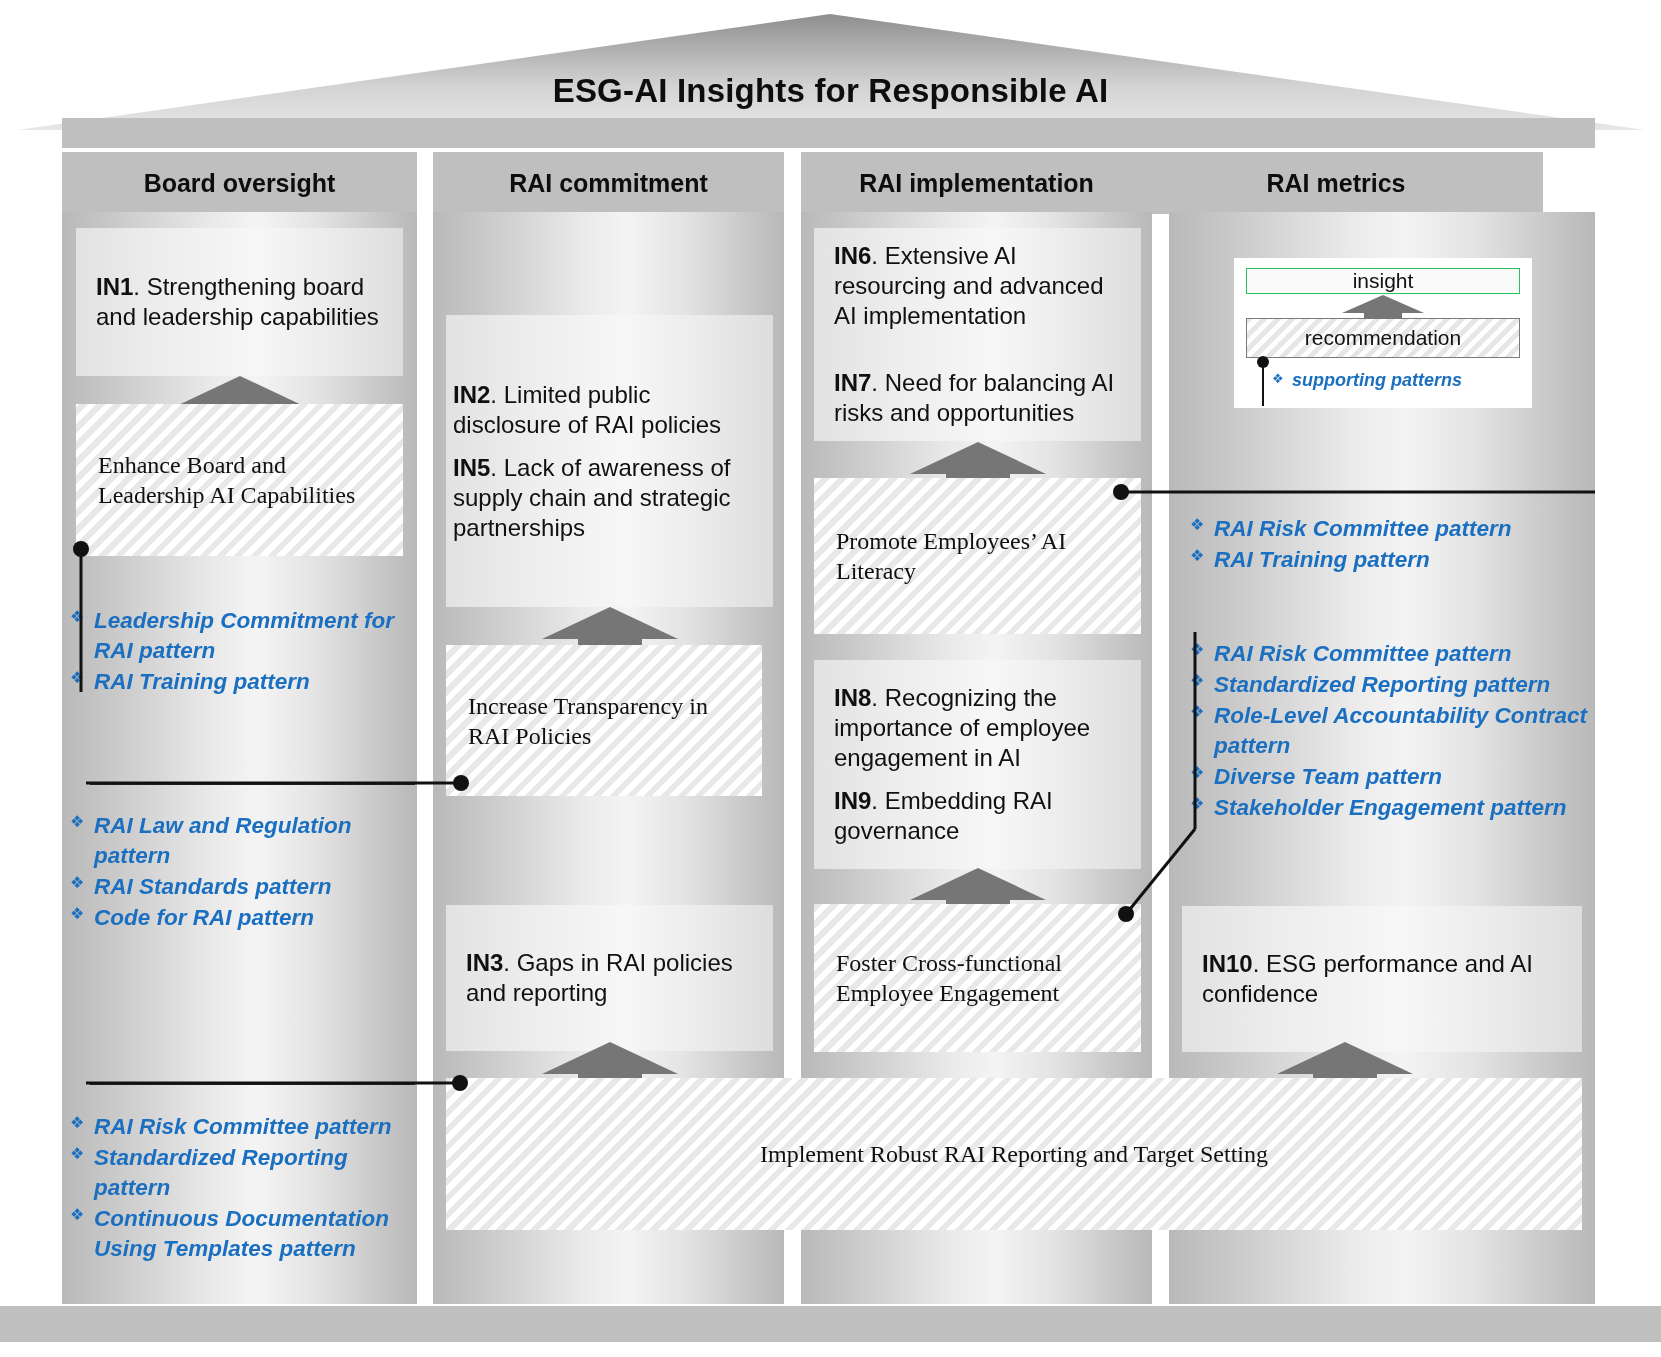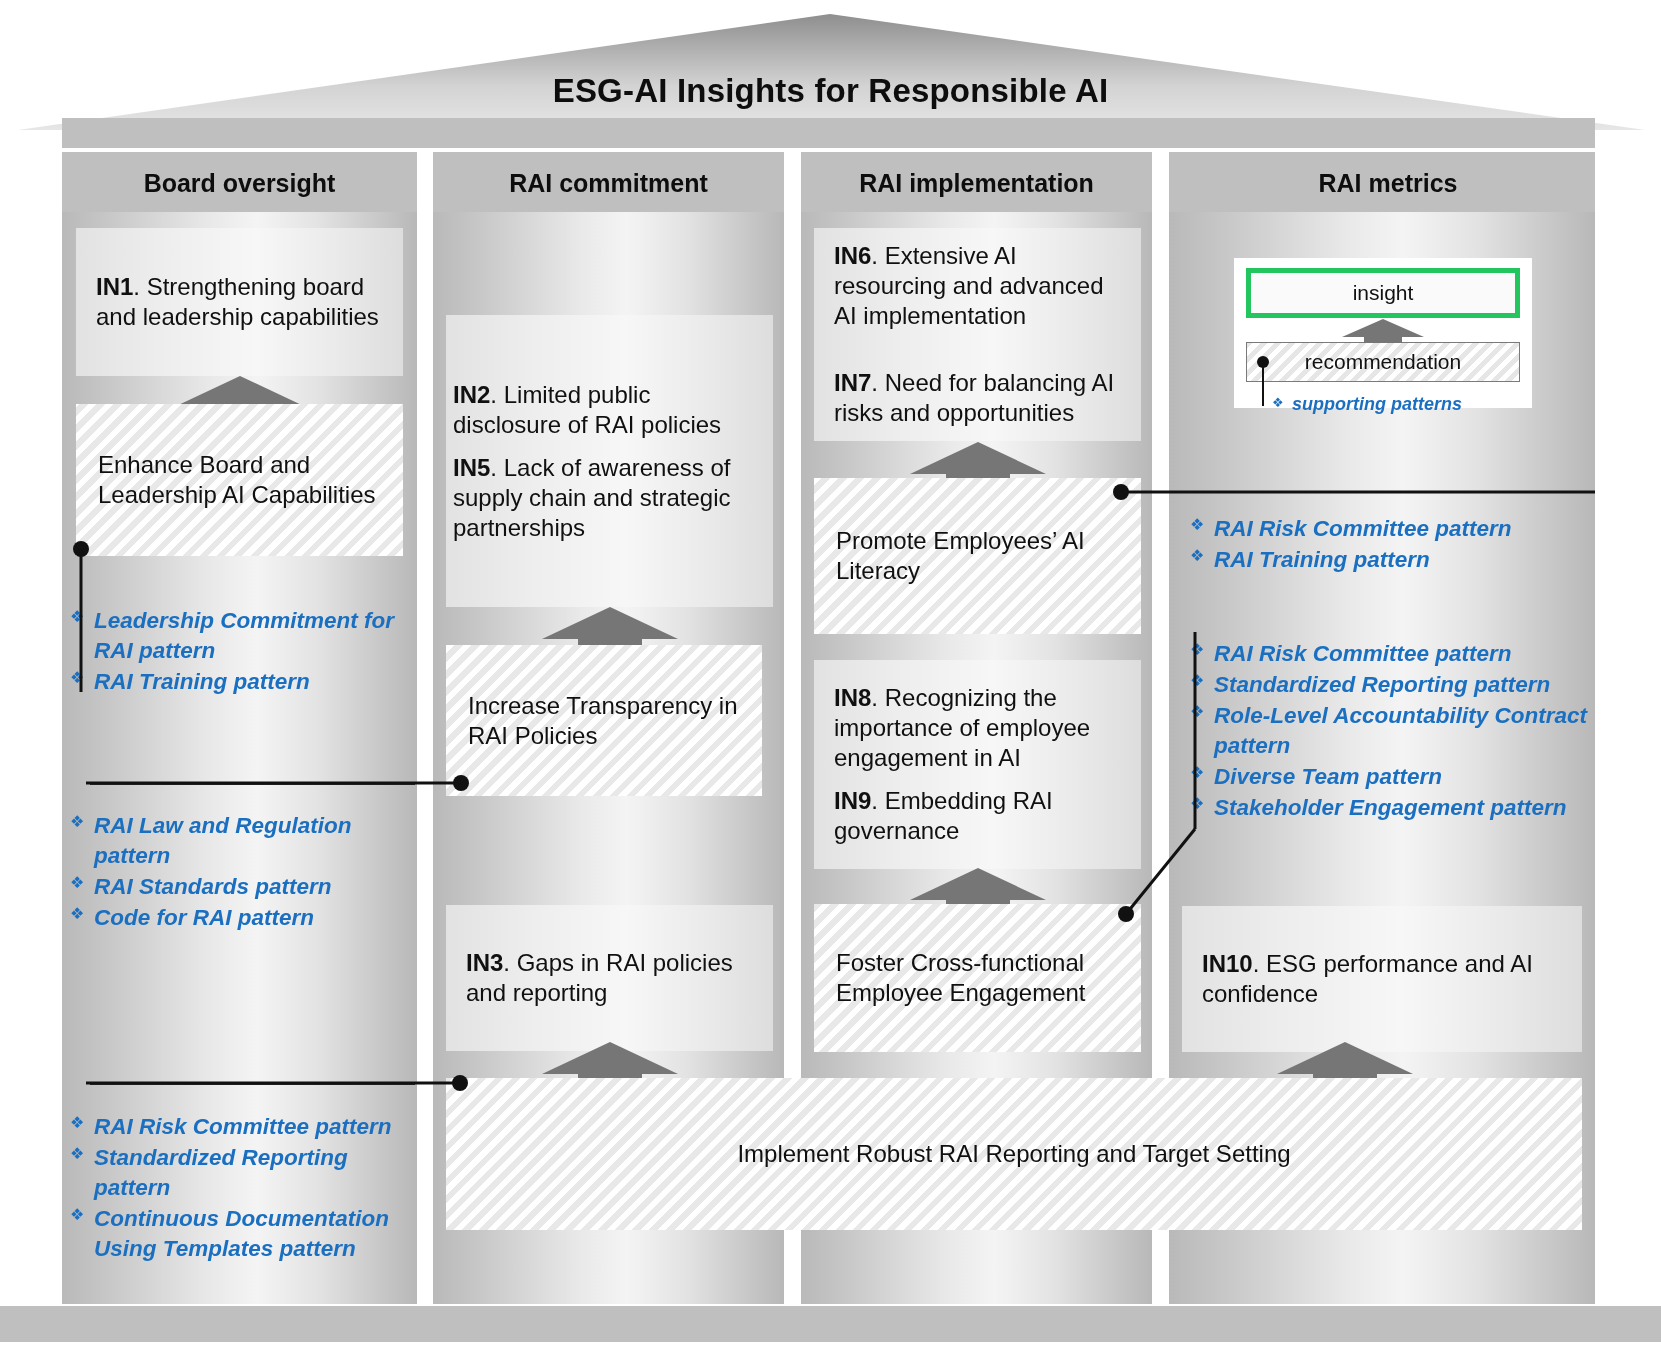--- a/index.html
+++ b/index.html
@@ -50,21 +50,21 @@
     display: flex; flex-direction: column; justify-content: center;
   }
   .rbox {
     position: absolute;
     background-color: #fdfdfd;
     background-image: repeating-linear-gradient(
        -45deg,
        #ffffff 0px, #ffffff 6px,
        #e8e8e8 6px, #e8e8e8 12px);
     padding: 14px 22px;
-    display: flex; flex-direction: column; justify-content: center;
+    display: flex; flex-direction: column; justify-content: center; font-family: Liberation Serif, serif;
   }
   .ibox p, .rbox p {
     font-size: 24px; line-height: 1.25; color: #101010;
   }
   .ibox p + p { margin-top: 13px; }
   .ibox b { font-weight: bold; }
 
   
   .arrow { position: absolute; }
 
@@ -89,23 +89,23 @@
   
   #links { position: absolute; left: 0; top: 0; pointer-events: none; }
 
   
   .legend {
     position: absolute;
     background: #ffffff;
     padding: 10px 12px;
   }
   .legend-insight {
-    border: 5px solid #22c55e;
+    border: 1px solid #22c55e;
     background: #fafafa;
-    height: 50px;
+    height: 26px;
     display: flex; align-items: center; justify-content: center;
     font-size: 21px; color: #111;
   }
   .legend-rec {
     border: 1px solid #7a7a7a;
     background-color: #fdfdfd;
     background-image: repeating-linear-gradient(
        -45deg,
        #ffffff 0px, #ffffff 5px,
        #e6e6e6 5px, #e6e6e6 10px);
@@ -152,21 +152,21 @@
       </defs>
       <polygon points="830,2 1645,118 18,118" fill="url(#roofGrad)"></polygon>
     </svg>
     <div class="roof-title">ESG-AI Insights for Responsible AI</div>
   </div>
   <div class="roof-band"></div>
 
   <div class="col-head" style="left:62px;  top:152px; width:355px;">Board oversight</div>
   <div class="col-head" style="left:433px; top:152px; width:351px;">RAI commitment</div>
   <div class="col-head" style="left:801px; top:152px; width:351px;">RAI implementation</div>
-  <div class="col-head" style="left:1169px;top:152px; width:426px;padding-left:12px;">RAI metrics</div>
+  <div class="col-head" style="left:1117px;top:152px; width:426px;padding-left:12px;">RAI metrics</div>
 
   <div class="col-body" style="left:62px;  top:212px; width:355px; height:1092px;"></div>
   <div class="col-body" style="left:433px; top:212px; width:351px; height:1092px;"></div>
   <div class="col-body" style="left:801px; top:212px; width:351px; height:1092px;"></div>
   <div class="col-body" style="left:1169px;top:212px; width:426px; height:1092px;"></div>
 
   <div class="ibox" style="left:76px; top:228px; width:327px; height:148px;">
     <p><b>IN1</b><span>. Strengthening board and leadership capabilities</span></p>
   </div>
 

